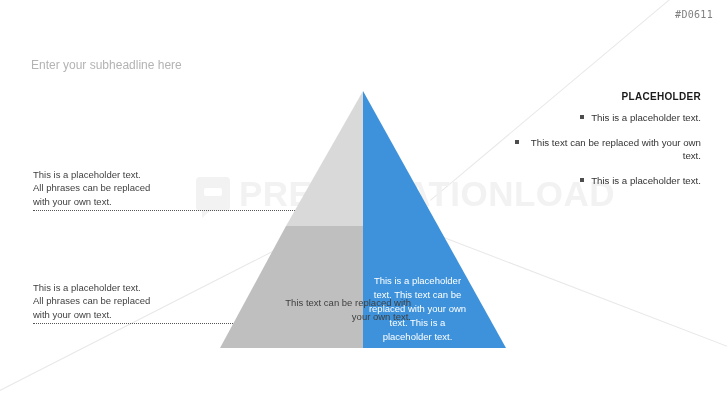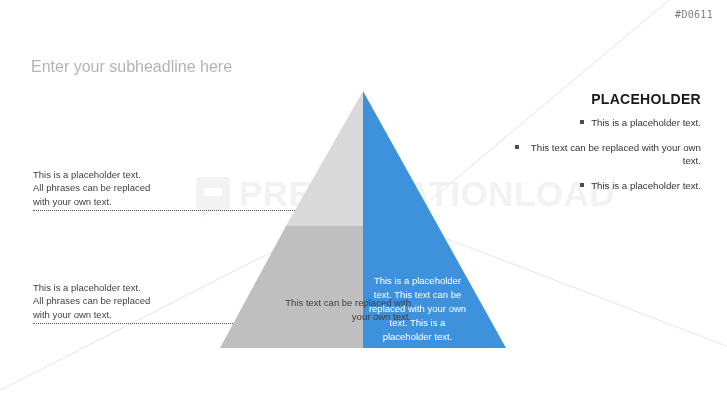--- a/index.html
+++ b/index.html
@@ -103,21 +103,21 @@
     top: 26px;
     font-size: 25px;
     color: #1a1a1a;
     letter-spacing: 0.2px;
     white-space: nowrap;
   }
   #subheadline {
     position: absolute;
     left: 31px;
     top: 58px;
-    font-size: 16px;
+    font-size: 12px;
     color: #b3b3b3;
     white-space: nowrap;
   }
   #doc-code {
     position: absolute;
     right: 14px;
     top: 9px;
     font-family: "DejaVu Sans Mono", monospace;
     font-size: 10px;
     color: #808080;
@@ -181,21 +181,21 @@
 
   
   #right-block {
     position: absolute;
     right: 26px;
     top: 91px;
     width: 186px;
     text-align: right;
   }
   #right-heading {
-    font-size: 14px;
+    font-size: 10px;
     font-weight: bold;
     color: #1a1a1a;
     letter-spacing: 0.3px;
     margin-bottom: 9px;
   }
   .bullet-row {
     display: flex;
     align-items: flex-start;
     justify-content: flex-end;
     gap: 7px;

